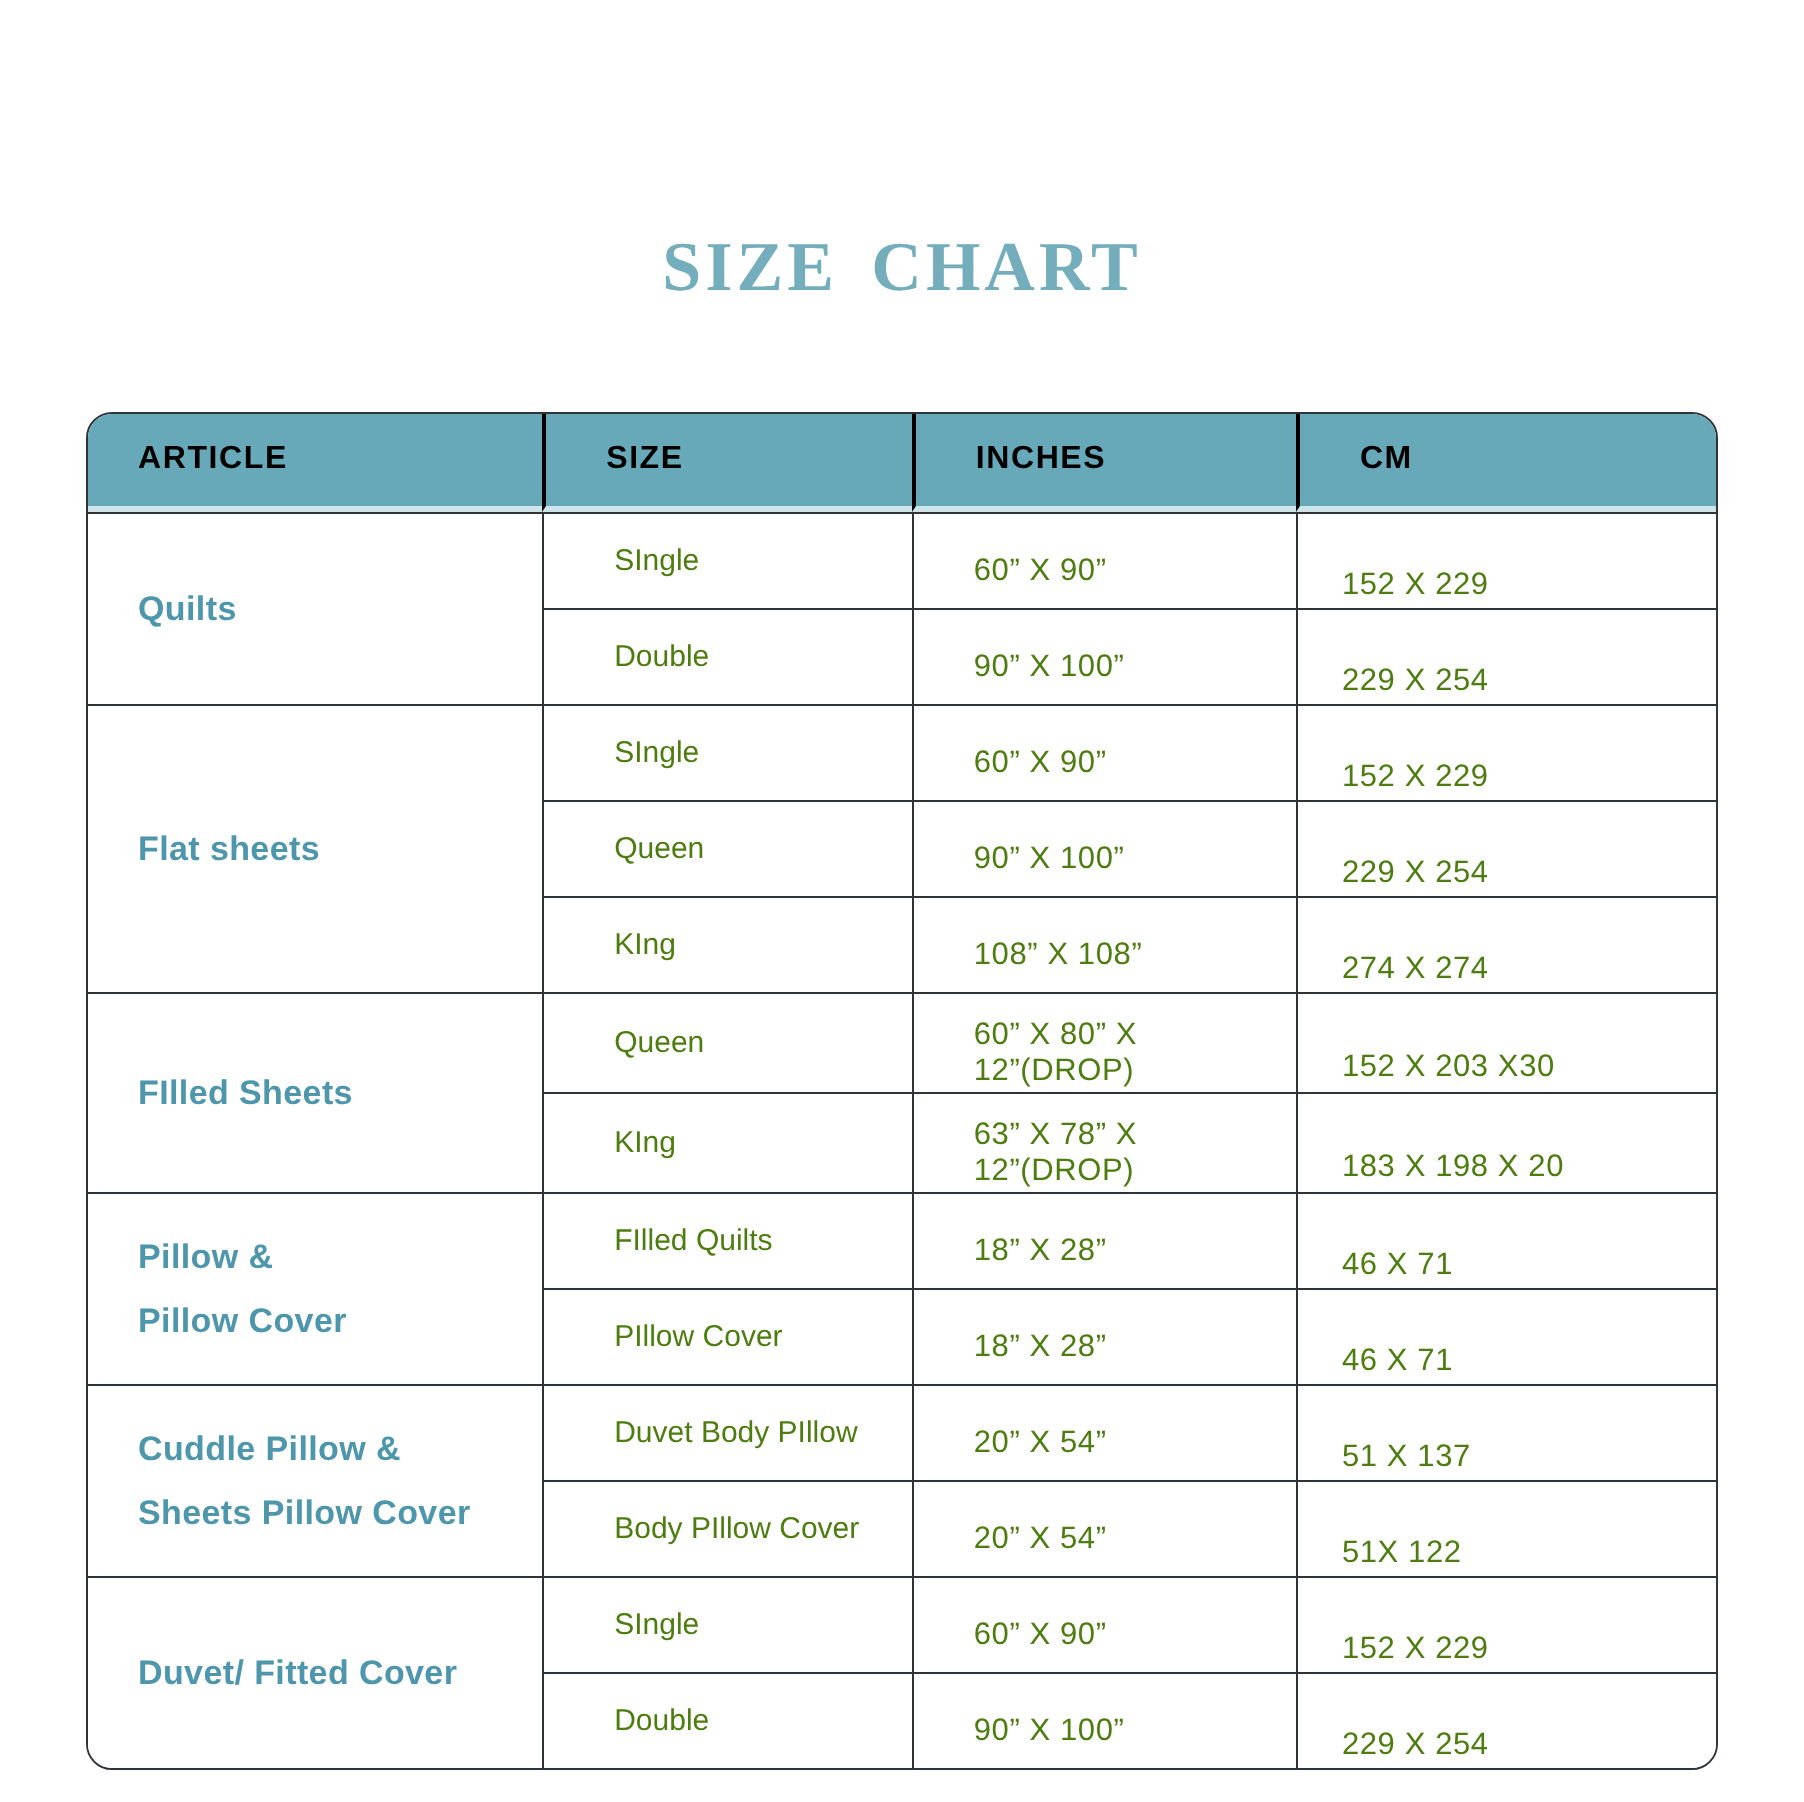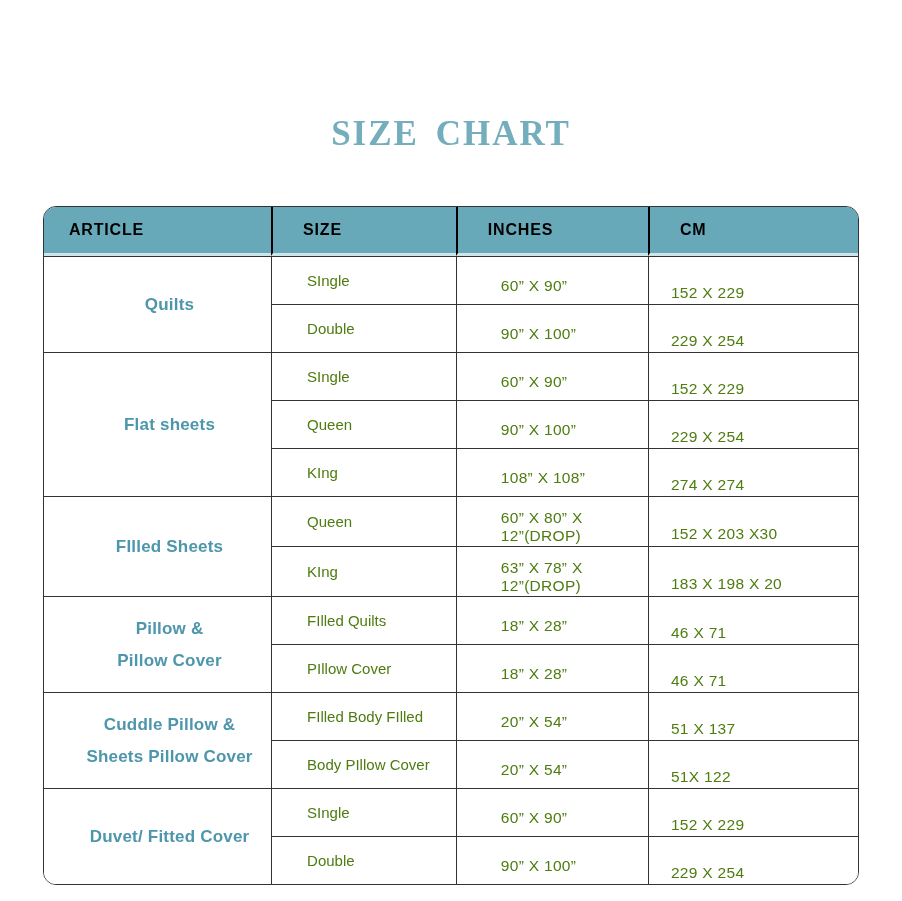--- a/index.html
+++ b/index.html
@@ -70,31 +70,31 @@
     vertical-align: middle;
     background: #ffffff;
   }
   td.article {
     padding-left: 25px;
     color: #4d96ab;
     font-size: 17px;
     font-weight: 700;
     letter-spacing: 0.2px;
   }
-  td.article div { line-height: 18px; text-align: center; }
+  td.article div { line-height: 18px; }
   td.article div + div { margin-top: 14px; }
 
   td.size, td.inches, td.cm {
     border-left: 1.5px solid #2e3438;
     color: #4d7c0f;
     font-size: 15px;
     font-weight: 500;
   }
   td.size   { padding-left: 35px; }
-  td.inches { padding-left: 44px; padding-top: 12px; font-size: 15.5px; letter-spacing: 0.3px; }
+  td.inches { padding-left: 30px; padding-top: 12px; font-size: 15.5px; letter-spacing: 0.3px; }
   td.cm     { padding-left: 22px; padding-top: 25px; font-size: 15.5px; letter-spacing: 0.3px; }
 </style>
 </head>
 <body>
 
 <div class="page">
   <div class="chart-title">SIZE CHART</div>
 
   <div class="table-wrap">
     <table>
@@ -169,21 +169,21 @@
           <tr>
             <td class="size">PIllow Cover</td>
             <td class="inches">18” X 28”</td>
             <td class="cm">46 X 71</td>
           </tr>
           <tr>
             <td rowspan="2" class="article">
               <div>Cuddle Pillow &amp;</div>
               <div>Sheets Pillow Cover</div>
             </td>
-            <td class="size">FIlled Body FIlled</td>
+            <td class="size">Duvet Body PIllow</td>
             <td class="inches">20” X 54”</td>
             <td class="cm">51 X 137</td>
           </tr>
           <tr>
             <td class="size">Body PIllow Cover</td>
             <td class="inches">20” X 54”</td>
             <td class="cm">51X 122</td>
           </tr>
           <tr>
             <td rowspan="2" class="article">

